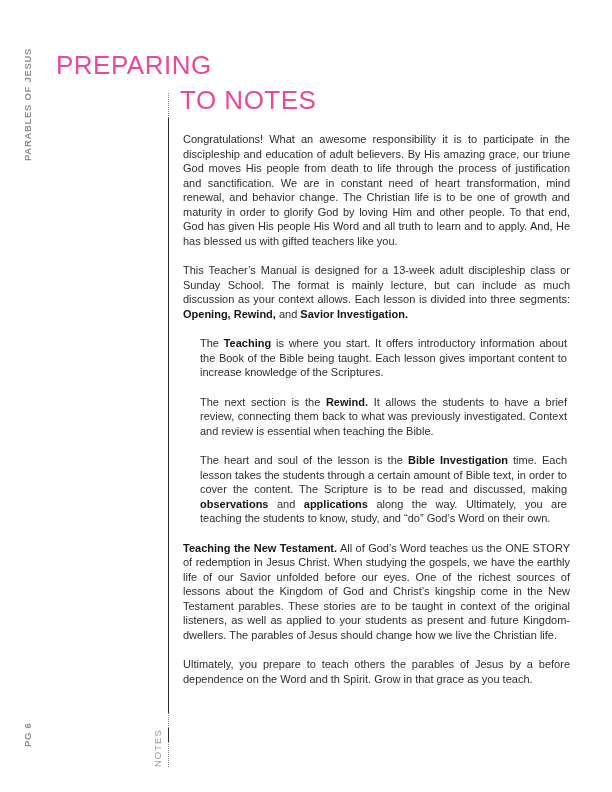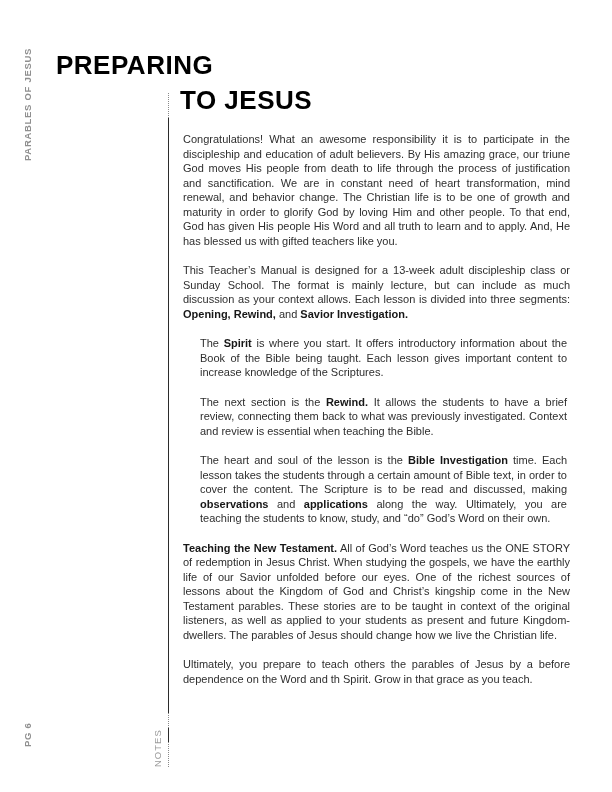--- a/index.html
+++ b/index.html
@@ -25,22 +25,22 @@
     letter-spacing: 0.7px;
     color: #8f8f8f;
   }
   .series-label { left: 22px; top: 161px; }
   .pg-label     { left: 22px; top: 747px; }
   .notes-label  { left: 152px; top: 767px; font-weight: normal; letter-spacing: 1px; color: #9a9a9a; }
 
   
   .title-line {
     position: absolute;
-    font-weight: bold;
-    color: #000000;
+    font-weight: normal;
+    color: #ec4899;
     font-size: 26px;
     line-height: 26px;
     letter-spacing: 0.5px;
     white-space: nowrap;
   }
   .title-line.l1 { left: 56px;  top: 52px; }
   .title-line.l2 { left: 180px; top: 87px; }
 
   
   .rule { position: absolute; left: 168px; width: 0; }
@@ -69,33 +69,33 @@
 <body>
 
 <div class="page">
 
   <div class="vtext series-label">PARABLES OF JESUS</div>
 
   <div class="vtext pg-label">PG 6</div>
 
   <div class="title-line l1">PREPARING</div>
 
-  <div class="title-line l2">TO JESUS</div>
+  <div class="title-line l2">TO NOTES</div>
 
   <div class="rule dotted r-top"></div>
   <div class="rule solid  r-main"></div>
   <div class="rule dotted r-b-dots1"></div>
   <div class="rule solid  r-b-solid"></div>
   <div class="rule dotted r-b-dots2"></div>
 
   <div class="vtext notes-label">NOTES</div>
 
   <div class="content">
       <p><span>Congratulations! What an awesome responsibility it is to participate in the discipleship and education of adult believers. By His amazing grace, our triune God moves His people from death to life through the process of justification and sanctification. We are in constant need of heart transformation, mind renewal, and behavior change. The Christian life is to be one of growth and maturity in order to glorify God by loving Him and other people. To that end, God has given His people His Word and all truth to learn and to apply. And, He has blessed us with gifted teachers like you.</span></p>
       <p><span>This Teacher’s Manual is designed for a 13-week adult discipleship class or Sunday School. The format is mainly lecture, but can include as much discussion as your context allows. Each lesson is divided into three segments: </span><b>Opening, Rewind,</b><span> and </span><b>Savior Investigation.</b></p>
-      <p class="indent"><span>The </span><b>Spirit</b><span> is where you start. It offers introductory information about the Book of the Bible being taught. Each lesson gives important content to increase knowledge of the Scriptures.</span></p>
+      <p class="indent"><span>The </span><b>Teaching</b><span> is where you start. It offers introductory information about the Book of the Bible being taught. Each lesson gives important content to increase knowledge of the Scriptures.</span></p>
       <p class="indent"><span>The next section is the </span><b>Rewind.</b><span> It allows the students to have a brief review, connecting them back to what was previously investigated. Context and review is essential when teaching the Bible.</span></p>
       <p class="indent"><span>The heart and soul of the lesson is the </span><b>Bible Investigation</b><span> time. Each lesson takes the students through a certain amount of Bible text, in order to cover the content. The Scripture is to be read and discussed, making </span><b>observations</b><span> and </span><b>applications</b><span> along the way. Ultimately, you are teaching the students to know, study, and “do” God’s Word on their own.</span></p>
       <p><b>Teaching the New Testament.</b><span> All of God’s Word teaches us the ONE STORY of redemption in Jesus Christ. When studying the gospels, we have the earthly life of our Savior unfolded before our eyes. One of the richest sources of lessons about the Kingdom of God and Christ’s kingship come in the New Testament parables. These stories are to be taught in context of the original listeners, as well as applied to your students as present and future Kingdom-dwellers. The parables of Jesus should change how we live the Christian life.</span></p>
       <p><span>Ultimately, you prepare to teach others the parables of Jesus by a before dependence on the Word and th Spirit. Grow in that grace as you teach.</span></p>
     </div>
 
 </div>
 
 </body></html>

